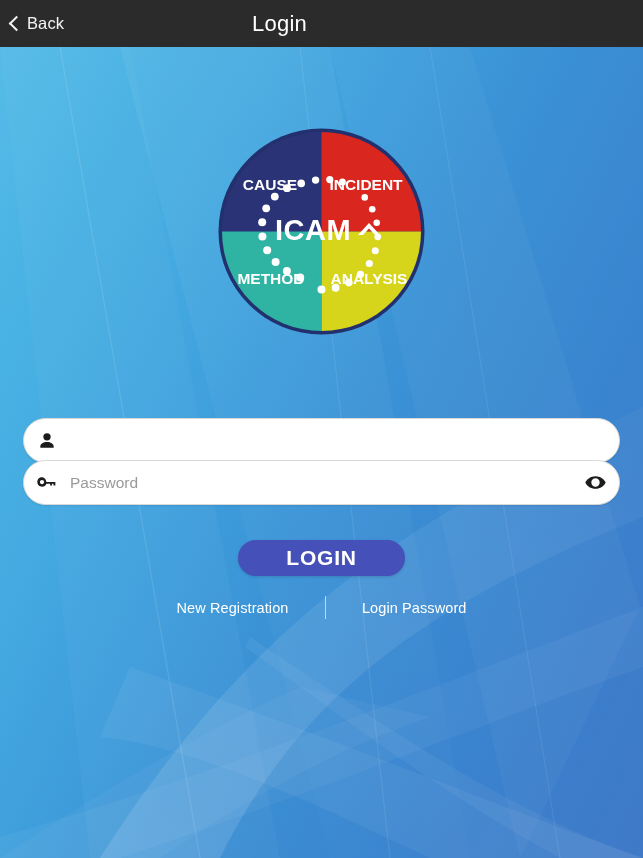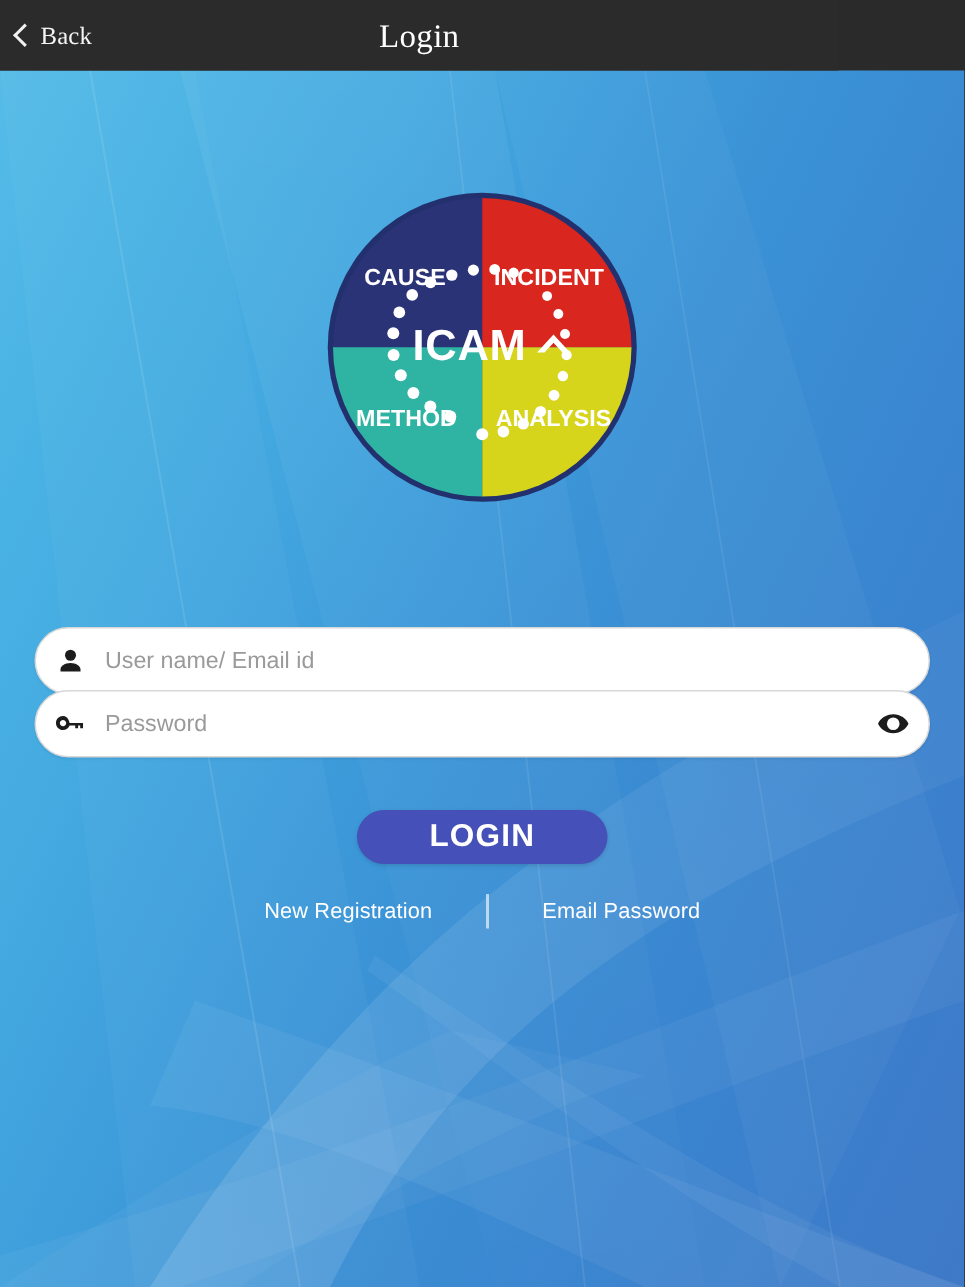--- a/index.html
+++ b/index.html
@@ -17,21 +17,20 @@
   }
 
   
   .header {
     position: absolute;
     top: 0; left: 0;
     width: 559px;
     height: 47px;
     background: #2b2b2b;
     z-index: 30;
-    font-family: Liberation Serif, serif;
   }
   .back-btn {
     position: absolute;
     left: 5px;
     top: 0;
     height: 47px;
     display: flex;
     align-items: center;
     gap: 3px;
     padding: 0 6px;
@@ -286,21 +285,20 @@
 
   <div class="form">
 
     <div class="field user">
       <span class="field-icon">
         <svg width="20" height="20" viewBox="0 0 24 24" fill="#1c1c1c">
           <circle cx="12" cy="7" r="4.4"></circle>
           <path d="M12 13.2c-4.4 0-8 2.3-8 5.1V20h16v-1.7c0-2.8-3.6-5.1-8-5.1z"></path>
         </svg>
       </span>
-      <input class="field-input" type="text" placeholder="User name/ Email id" style="">
     </div>
 
     <div class="field pass">
       <span class="field-icon">
         <svg width="22" height="16" viewBox="0 0 30 18" fill="#1c1c1c">
           <path d="M8.2 1.2C4.6 1.2 1.8 4 1.8 7.6s2.8 6.4 6.4 6.4c2.7 0 5.1-1.7 6-4.1h5.1v2.6h2.6V9.9h1.9v2.6h2.6V7.6H14.2C13.3 3.2 11 1.2 8.2 1.2z m0 3.6c1.6 0 2.9 1.3 2.9 2.9s-1.3 2.9-2.9 2.9S5.3 9.2 5.3 7.6 6.6 4.8 8.2 4.8z"></path>
         </svg>
       </span>
       <input class="field-input" type="password" placeholder="Password" style="">
       <span class="eye-btn">
@@ -309,17 +307,17 @@
           <circle cx="12" cy="8" r="2.5" fill="#ffffff"></circle>
         </svg>
       </span>
     </div>
 
     <button class="login-btn">LOGIN</button>
 
     <div class="links">
       <span class="link">New Registration</span>
       <span class="link-divider"></span>
-      <span class="link">Email Password</span>
+      <span class="link">Login Password</span>
     </div>
 
   </div>
 </div>
 
 </body></html>

